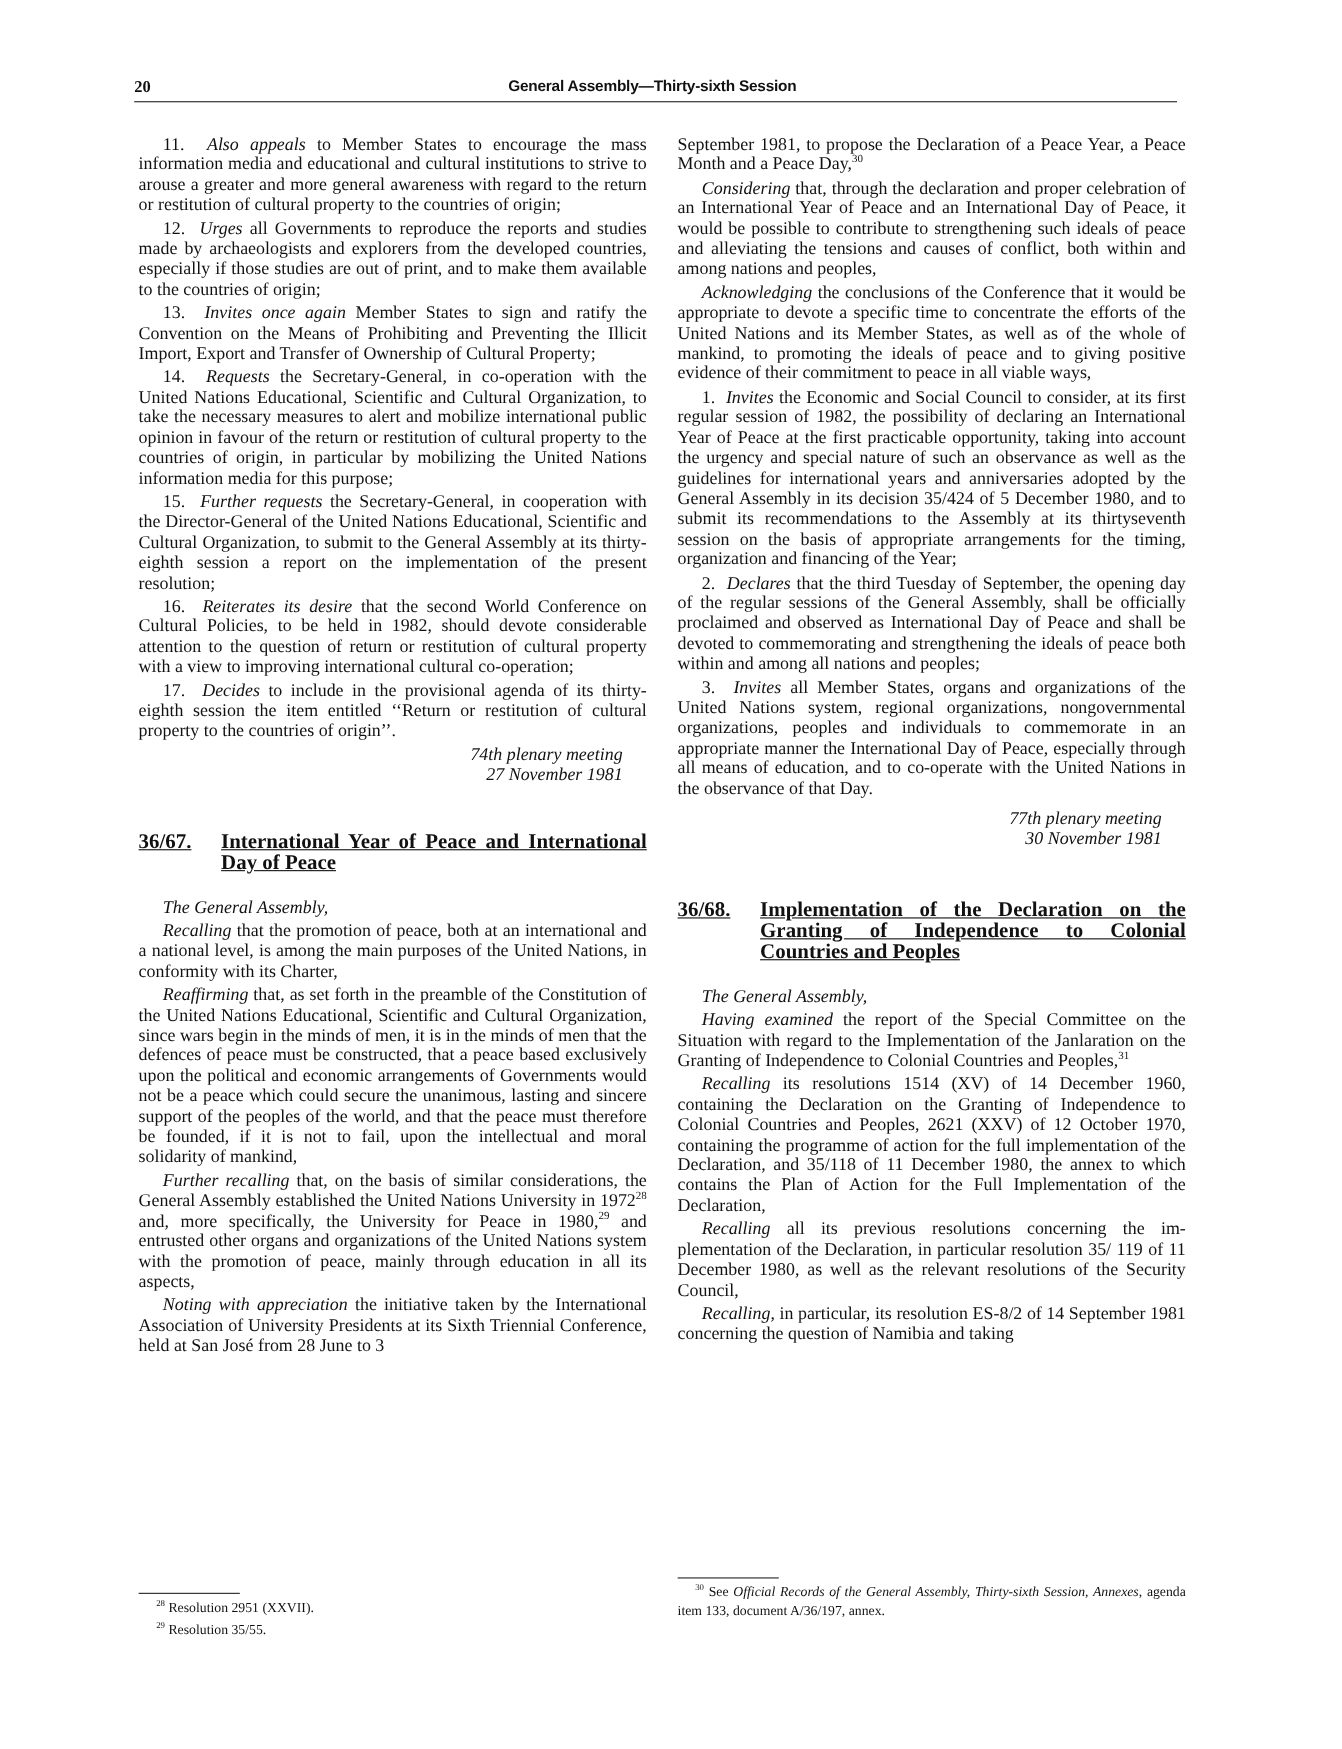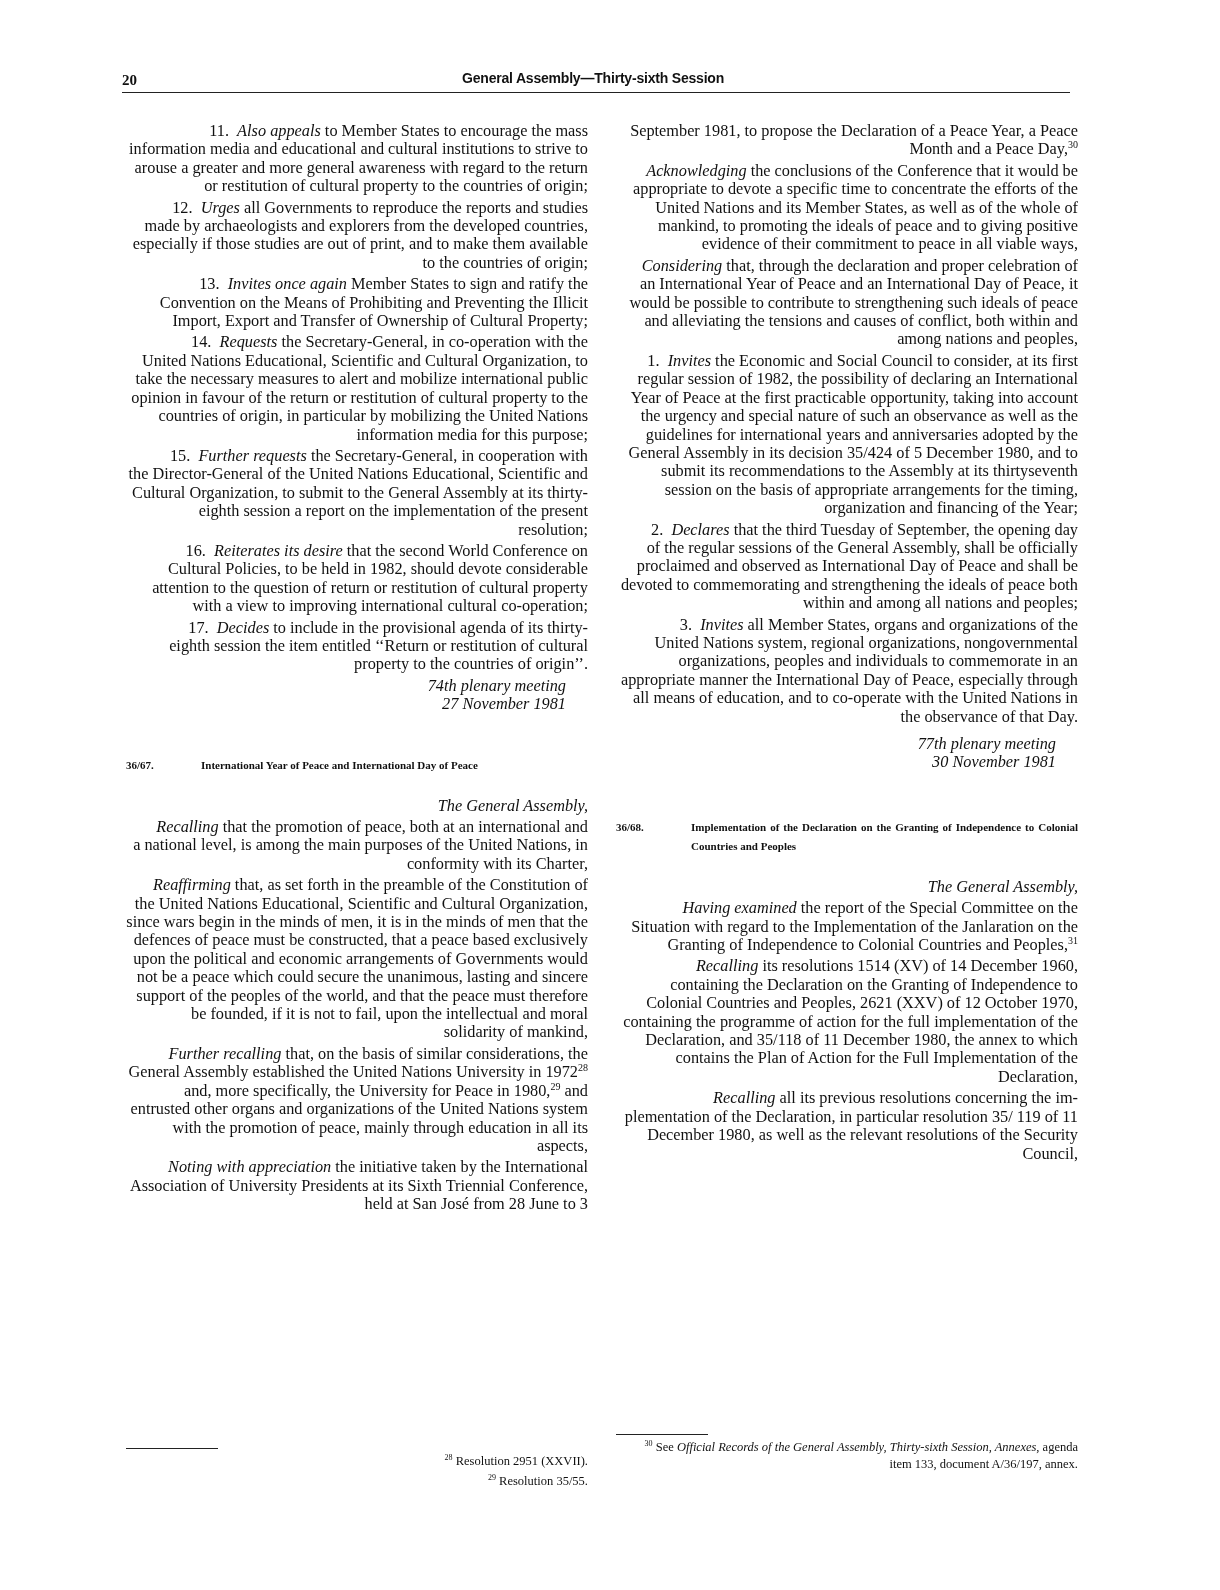--- a/index.html
+++ b/index.html
@@ -5,25 +5,25 @@
   html, body { margin: 0; padding: 0; background: #ffffff; }
   body { width: 1220px; height: 1590px; position: relative; overflow: hidden;
          font-family: "Liberation Serif", "DejaVu Serif", serif; color: #111; }
   .header { position: absolute; left: 122px; top: 72px; width: 948px; height: 20px; }
   .page-num { position: absolute; left: 0; top: 0; font-family: "Liberation Serif", serif; font-weight: bold; font-size: 15px; }
   .running-title { position: absolute; left: 340px; top: -2px; font-family: "Liberation Sans", sans-serif; font-weight: bold; font-size: 14px; letter-spacing: -0.2px; }
   .header-rule { position: absolute; left: 0; top: 20px; width: 948px; height: 1px; background: #222; }
   .col { position: absolute; top: 122px; width: 462px; font-size: 16.3px; line-height: 18.4px; text-align: justify; }
   .col-left { left: 126px; }
   .col-right { left: 616px; }
-  p { margin: 0 0 3px 0; text-indent: 22px; hyphens: manual; text-align: right; }
+  p { margin: 0 0 3px 0; text-indent: 22px; hyphens: manual; }
   p.noindent { text-indent: 0; }
   i { font-style: italic; }
   .sig { text-align: right; font-style: italic; padding-right: 22px; margin: 0; text-indent: 0; line-height: 18.4px; }
-  .res-head { display: flex; font-weight: bold; font-size: 11px; line-height: 19px; margin: 0; font-family: "Liberation Serif", serif; }
+  .res-head { display: flex; font-weight: bold; font-size: 19px; line-height: 19px; margin: 0; font-family: "Liberation Serif", serif; text-decoration: underline; }
   .res-num { width: 75px; flex: none; }
   .res-title { flex: 1; text-align: justify; }
   sup { font-size: 10px; line-height: 0; vertical-align: super; }
   .fn-area { position: absolute; font-size: 12.5px; line-height: 17px; }
   .fn-rule { width: 92px; height: 1px; background: #222; margin-bottom: 4px; }
   .fn { margin: 0 0 3px 0; text-indent: 16px; }
   .fn sup { font-size: 8px; }
 </style>
 </head>
 <body>
@@ -60,38 +60,39 @@
 </div>
 
 <div class="fn-area" style="left:126px; top:1448px; width:462px;">
   <div class="fn-rule"></div>
   <p class="fn"><sup>28</sup> <span>Resolution 2951 (XXVII).</span></p>
   <p class="fn"><sup>29</sup> <span>Resolution 35/55.</span></p>
 </div>
 
 <div class="col col-right">
   <p class="noindent"><span>September 1981, to propose the Declaration of a Peace Year, a Peace Month and a Peace Day,</span><sup>30</sup></p>
+  <p><i>Considering</i><span> that, through the declaration and proper cel­ebration of an International Year of Peace and an Interna­tional Day of Peace, it would be possible to contribute to strengthening such ideals of peace and alleviating the ten­sions and causes of conflict, both within and among nations and peoples,</span></p>
   <p><i>Acknowledging</i><span> the conclusions of the Conference that it would be appropriate to devote a specific time to concentrate the efforts of the United Nations and its Member States, as well as of the whole of mankind, to promoting the ideals of peace and to giving positive evidence of their commitment to peace in all viable ways,</span></p>
-  <p><i>Considering</i><span> that, through the declaration and proper cel­ebration of an International Year of Peace and an Interna­tional Day of Peace, it would be possible to contribute to strengthening such ideals of peace and alleviating the ten­sions and causes of conflict, both within and among nations and peoples,</span></p>
   <p><span>1.</span>&nbsp;&nbsp;<i>Invites</i><span> the Economic and Social Council to consider, at its first regular session of 1982, the possibility of declaring an International Year of Peace at the first practicable op­portunity, taking into account the urgency and special nature of such an observance as well as the guidelines for inter­national years and anniversaries adopted by the General Assembly in its decision 35/424 of 5 December 1980, and to submit its recommendations to the Assembly at its thirty­seventh session on the basis of appropriate arrangements for the timing, organization and financing of the Year;</span></p>
   <p><span>2.</span>&nbsp;&nbsp;<i>Declares</i><span> that the third Tuesday of September, the opening day of the regular sessions of the General Assem­bly, shall be officially proclaimed and observed as Inter­national Day of Peace and shall be devoted to commemorating and strengthening the ideals of peace both within and among all nations and peoples;</span></p>
   <p><span>3.</span>&nbsp;&nbsp;<i>Invites</i><span> all Member States, organs and organizations of the United Nations system, regional organizations, non­governmental organizations, peoples and individuals to commemorate in an appropriate manner the International Day of Peace, especially through all means of education, and to co-operate with the United Nations in the observance of that Day.</span></p>
   <div style="height:6px"></div>
   <p class="sig">77th plenary meeting</p>
   <p class="sig">30 November 1981</p>
 
   <div style="height:46px"></div>
 
   <div class="res-head">
     <span class="res-num">36/68.</span>
     <span class="res-title">Implementation of the Declaration on the Granting of Independence to Colonial Countries and Peoples</span>
   </div>
   <div style="height:22px"></div>
   <p><i>The General Assembly,</i></p>
   <p><i>Having examined</i><span> the report of the Special Committee on the Situation with regard to the Implementation of the Jan­laration on the Granting of Independence to Colonial Coun­tries and Peoples,</span><sup>31</sup></p>
   <p><i>Recalling</i><span> its resolutions 1514 (XV) of 14 December 1960, containing the Declaration on the Granting of Inde­pendence to Colonial Countries and Peoples, 2621 (XXV) of 12 October 1970, containing the programme of action for the full implementation of the Declaration, and 35/118 of 11 December 1980, the annex to which contains the Plan of Action for the Full Implementation of the Declaration,</span></p>
   <p><i>Recalling</i><span> all its previous resolutions concerning the im­plementation of the Declaration, in particular resolution 35/ 119 of 11 December 1980, as well as the relevant resolutions of the Security Council,</span></p>
+  <p><i>Recalling</i><span>, in particular, its resolution ES-8/2 of 14 Sep­tember 1981 concerning the question of Namibia and taking</span></p>
 </div>
 
 <div class="fn-area" style="left:616px; top:1434px; width:462px; text-align:justify;">
   <div class="fn-rule"></div>
   <p class="fn"><sup>30</sup> <span>See </span><i>Official Records of the General Assembly, Thirty-sixth Session, Annexes</i><span>, agenda item 133, document A/36/197, annex.</span></p>
 </div>
 
 </body></html>

